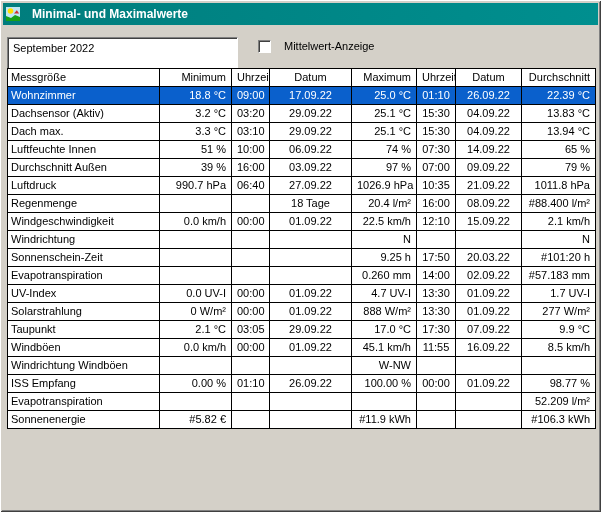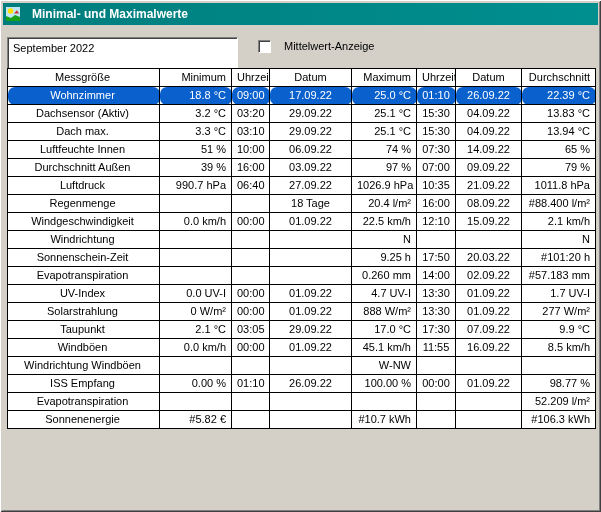--- a/index.html
+++ b/index.html
@@ -51,24 +51,24 @@
     font-family:"Liberation Sans", sans-serif; font-size:11px;
     background:#ffffff;
   }
   table.minmax th, table.minmax td {
     border:1px solid #000000;
     height:18px; line-height:17px;
     padding:0 5px;
     white-space:nowrap; overflow:hidden;
     font-weight:normal;
   }
-  .al { text-align:center; padding-left:3px !important;margin-left:10px; }
+  .al { text-align:left; padding-left:3px !important;margin-left:10px; }
   .ar { text-align:right; }
   .ac { text-align:center; }
-  tr.selected td { background:#0a60cc; color:#ffffff;border-radius:7px; }
+  tr.selected td { background:#0a60cc; color:#ffffff; }
 </style>
 </head>
 <body>
 
 <div class="window">
 
   <div class="titlebar">
     <span class="app-icon">
       <svg width="14" height="14" viewBox="0 0 14 14" xmlns="http://www.w3.org/2000/svg">
         <rect x="0" y="0" width="14" height="14" fill="#bfe6f4"></rect>
@@ -290,21 +290,21 @@
     <td class="ar"></td>
     <td class="ac"></td>
     <td class="ac"></td>
     <td class="ar">52.209 l/m²</td>
   </tr>
           <tr>
     <td class="al">Sonnenenergie</td>
     <td class="ar">#5.82 €</td>
     <td class="ac"></td>
     <td class="ac"></td>
-    <td class="ar">#10.7 kWh</td>
+    <td class="ar">#11.9 kWh</td>
     <td class="ac"></td>
     <td class="ac"></td>
     <td class="ar">#106.3 kWh</td>
   </tr>
         </tbody>
     </table>
   </div>
 
 </div>
 

